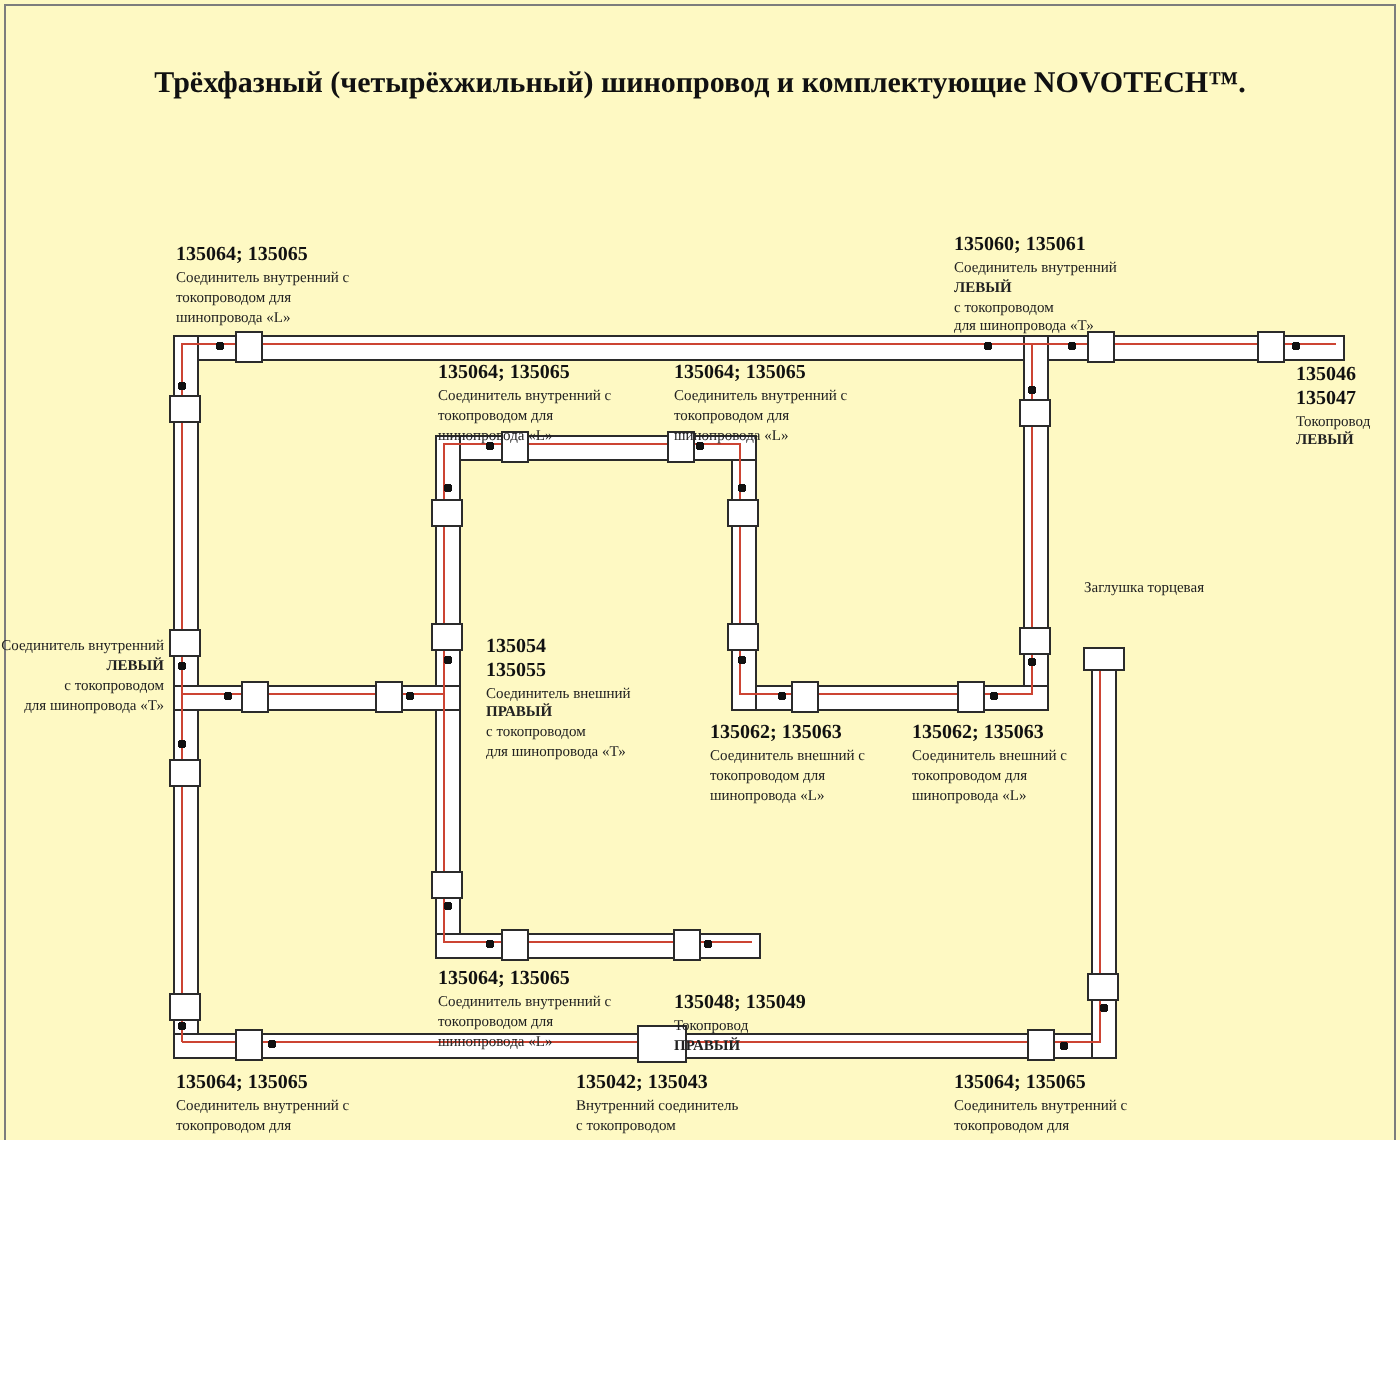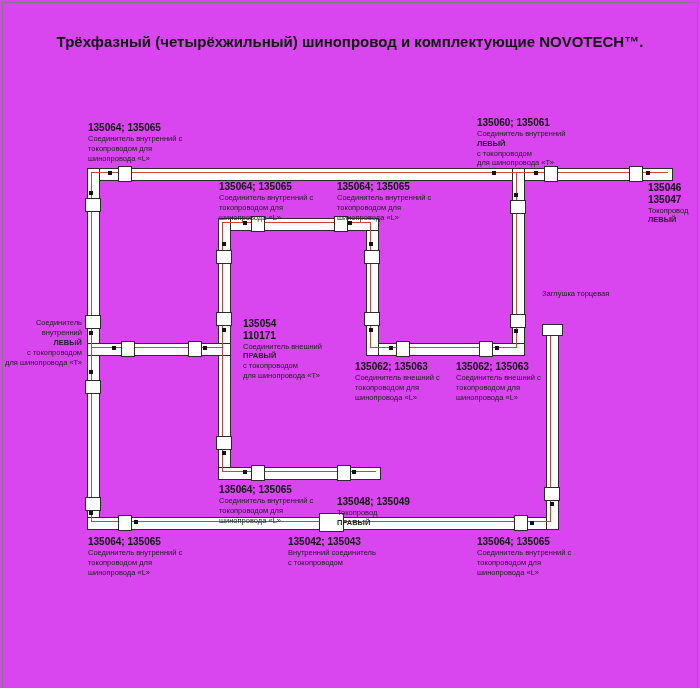--- a/index.html
+++ b/index.html
@@ -1,17 +1,17 @@
 <!DOCTYPE html>
 <html><head>
 <meta charset="utf-8">
 <style>
   html,body{margin:0;padding:0;background:#fff;}
-  .page{position:relative;width:700px;height:688px;background:#d946ef;overflow:hidden;
-        font-family:Liberation Sans, sans-serif;}
+  .page{position:relative;width:700px;height:570px;background:#fef9c3;overflow:hidden;
+        font-family:Liberation Serif, serif;}
   .frame{position:absolute;left:2px;top:2px;width:694px;height:694px;
          border:1px solid #7d7d7d;pointer-events:none;}
   .title{position:absolute;left:0;top:31px;width:700px;text-align:center;
          font-size:15px;font-weight:bold;color:#111;line-height:22px;}
   .diagram{position:absolute;left:0;top:0;}
   .lbl{position:absolute;color:#111;}
   .lbl .code{font-size:10px;font-weight:bold;white-space:pre-line;line-height:1.18;color:#111;}
   .lbl .d{font-size:7.5px;line-height:1.32;white-space:pre-line;color:#222;}
   .lbl .d.b{font-weight:bold;}
   .lbl.right{text-align:right;}
@@ -142,21 +142,21 @@
       <div class="d b">ЛЕВЫЙ</div>
     </div>
     <div class="lbl right" style="left:0px;top:318px;width:82px">
       <div class="d">Соединитель внутренний</div>
       <div class="d b">ЛЕВЫЙ</div>
       <div class="d">с токопроводом
 для шинопровода «Т»</div>
     </div>
     <div class="lbl" style="left:243px;top:318px;width:140px">
       <div class="code">135054
-110171</div>
+135055</div>
       <div class="d">Соединитель внешний</div>
       <div class="d b">ПРАВЫЙ</div>
       <div class="d">с токопроводом
 для шинопровода «Т»</div>
     </div>
     <div class="lbl" style="left:542px;top:289px;width:110px">
       <div class="d">Заглушка торцевая</div>
     </div>
     <div class="lbl" style="left:355px;top:361px;width:120px">
       <div class="code">135062; 135063</div>

